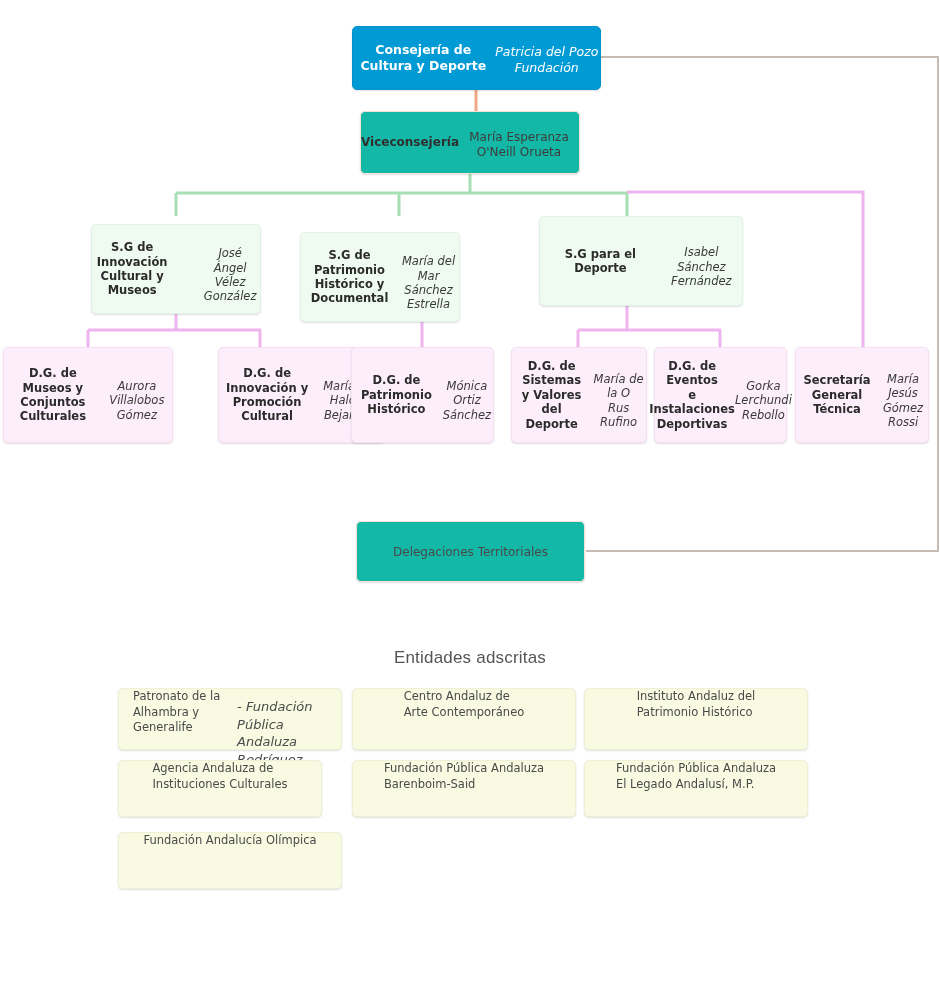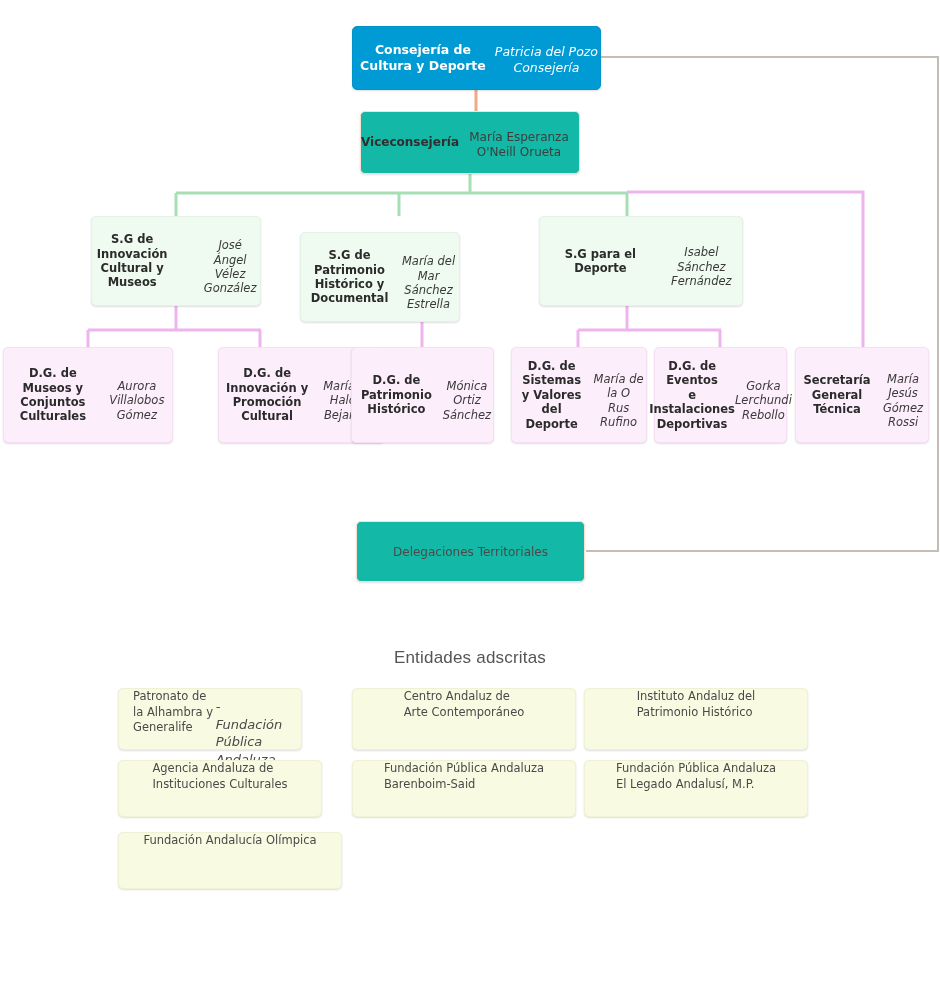--- a/index.html
+++ b/index.html
@@ -154,29 +154,29 @@
     <path d="M 422 306 L 422 347" fill="none" stroke="#edb4ee" stroke-width="3"></path>
 
     <path d="M 627 306 L 627 330" fill="none" stroke="#edb4ee" stroke-width="3"></path>
     <path d="M 578 330 L 721 330" fill="none" stroke="#edb4ee" stroke-width="3"></path>
     <path d="M 578 330 L 578 347" fill="none" stroke="#edb4ee" stroke-width="3"></path>
     <path d="M 720 330 L 720 347" fill="none" stroke="#edb4ee" stroke-width="3"></path>
   </svg>
 
   <div class="node root" style="left:352px; top:26px; width:249px; height:64px;">
     <div class="title">Consejería de Cultura y Deporte</div>
-    <div class="person">Patricia del Pozo Consejería</div>
+    <div class="person">Patricia del Pozo Fundación</div>
   </div>
 
   <div class="node peach" style="left:360px; top:111px; width:220px; height:63px;">
     <div class="title">Viceconsejería</div>
     <div class="person">María Esperanza O'Neill Orueta</div>
   </div>
 
-  <div class="node green" style="left:91px; top:216px; width:170px; height:90px;gap:28px;">
+  <div class="node green" style="left:91px; top:224px; width:170px; height:90px;gap:28px;">
     <div class="title nowrap">S.G de Innovación
 Cultural y Museos</div>
     <div class="person nowrap">José Ángel
 Vélez González</div>
   </div>
 
   <div class="node green" style="left:300px; top:232px; width:160px; height:90px;">
     <div class="title nowrap">S.G de Patrimonio
 Histórico y Documental</div>
     <div class="person nowrap">María del Mar
@@ -232,21 +232,21 @@
     <div class="person nowrap">María Jesús
 Gómez Rossi</div>
   </div>
 
   <div class="node peach" style="left:356px; top:521px; width:229px; height:61px;">
     <div class="plain">Delegaciones Territoriales</div>
   </div>
 
   <div id="entidades-heading">Entidades adscritas</div>
 
-  <div class="node yellow" style="left:118px; top:688px; width:184px; height:62px; justify-content:center;">
+  <div class="node yellow" style="left:118px; top:688px; width:224px; height:62px; justify-content:center;">
     <div class="ent-title">Patronato de la Alhambra y Generalife</div>
     <div class="ent-sub">- Fundación Pública Andaluza
 Rodríguez Acosta</div>
   </div>
 
   <div class="node yellow" style="left:352px; top:688px; width:224px; height:62px;">
     <div class="ent-title">Centro Andaluz de
 Arte Contemporáneo</div>
   </div>
 

